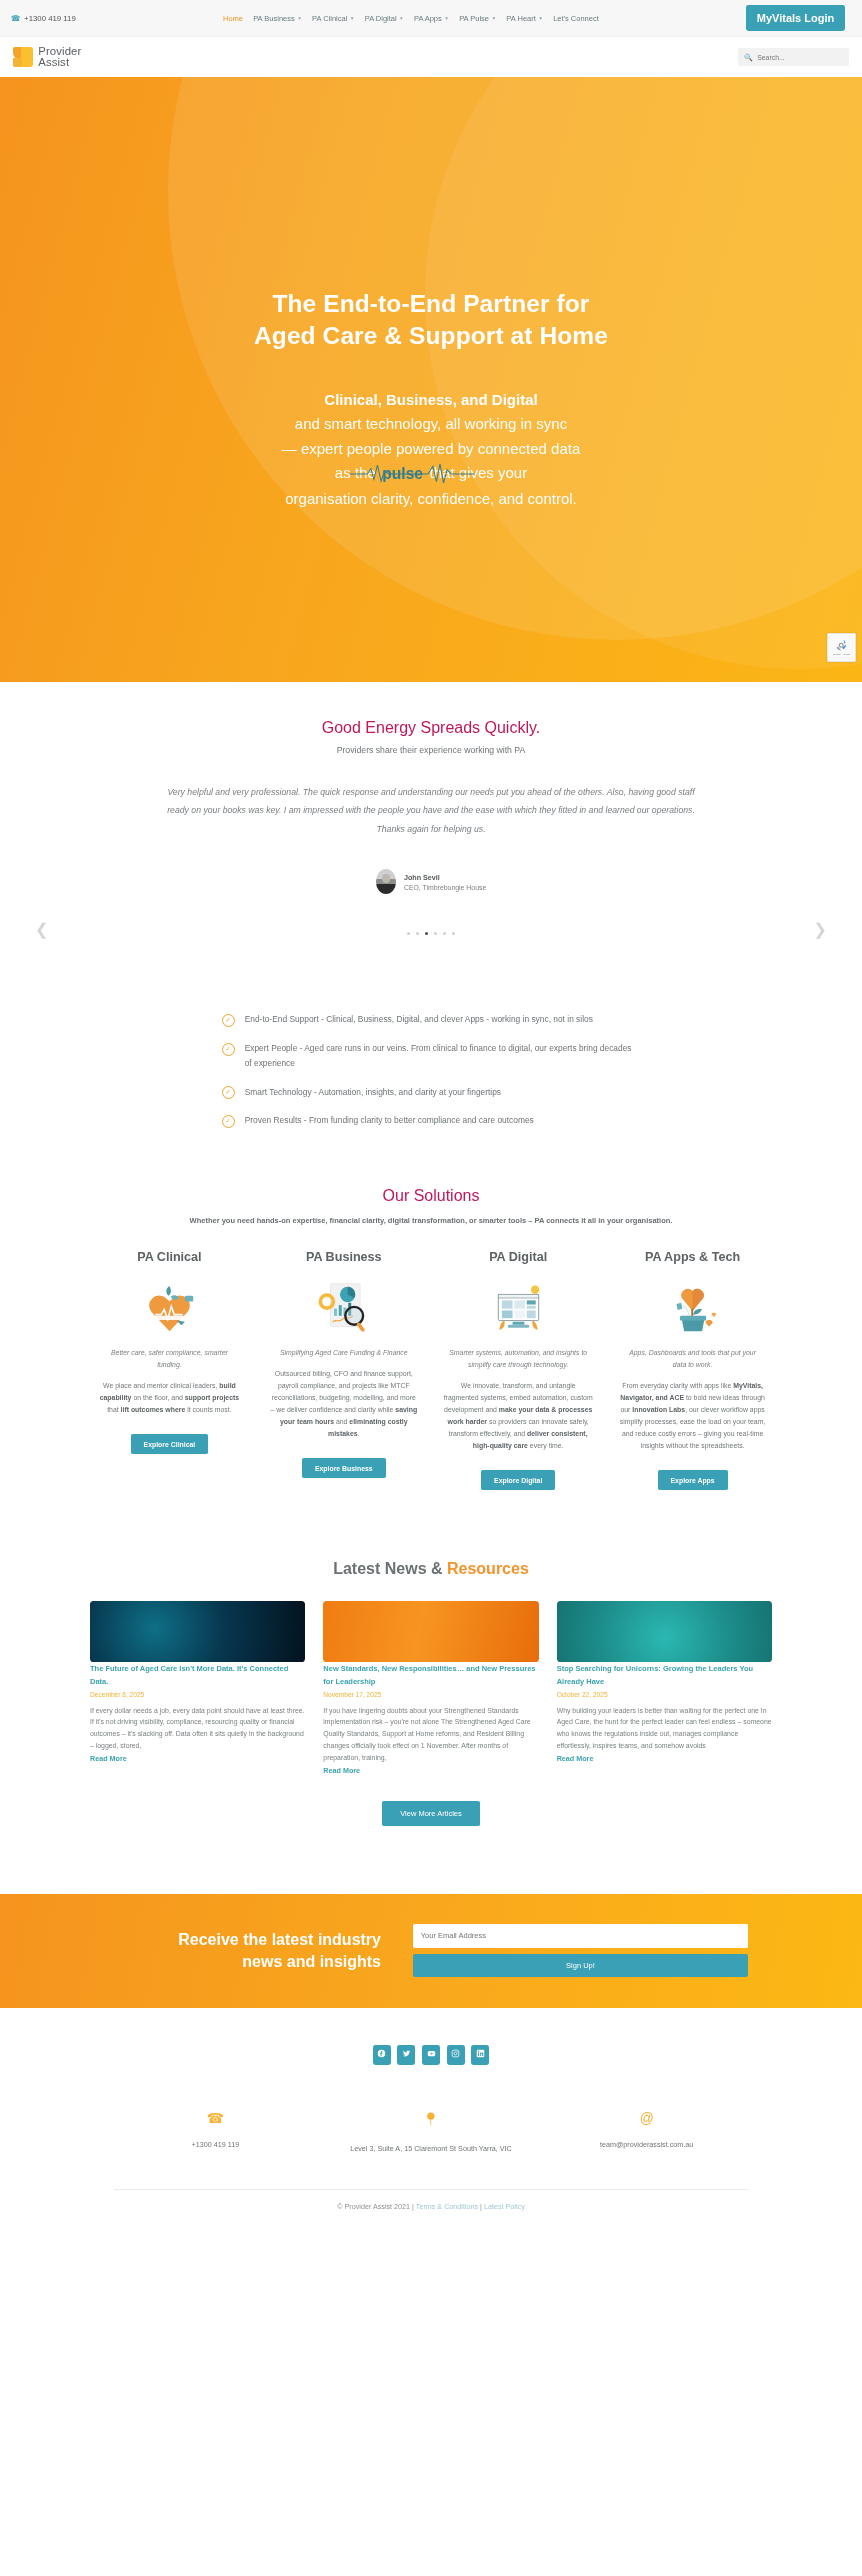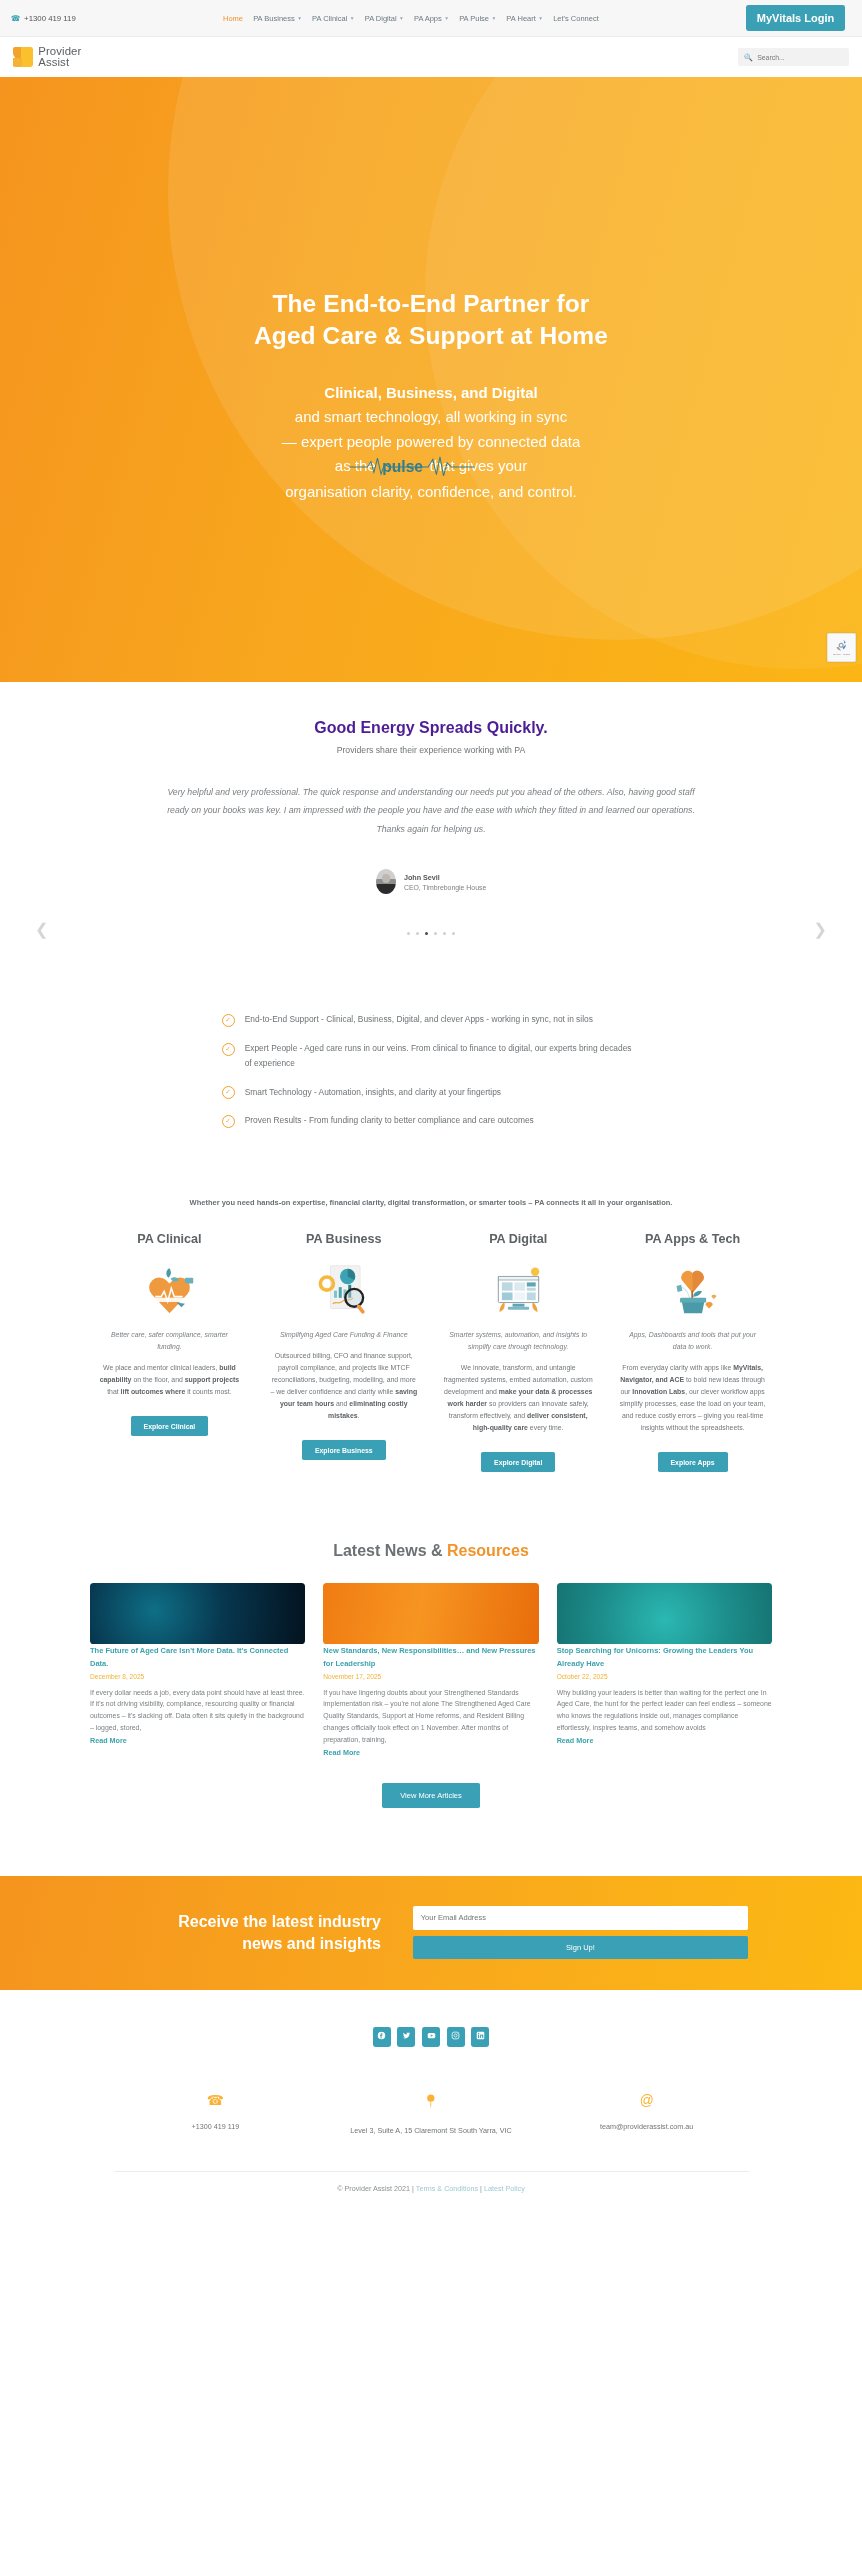--- a/index.html
+++ b/index.html
@@ -90,21 +90,21 @@
     background: rgba(255,255,255,0.07);
   }
   .hero-inner {
     position: relative; z-index: 2; text-align: center; padding-top: 211px;
   }
   .hero h1 {
     color: #fff; font-size: 24.5px; font-weight: bold; line-height: 1.32;
     letter-spacing: 0.1px;
   }
   .hero-sub {
-    color: #fff; font-size: 15px; line-height: 1.63; margin-top: 28px;
+    color: #fff; font-size: 15px; line-height: 1.63; margin-top: 35px;
   }
   .hero-sub .big { font-weight: bold; }
   .pulse-word {
     display: inline-flex; align-items: center; justify-content: center;
     position: relative; padding: 0 2.4px; vertical-align: middle;
   }
   .pulse-word .txt {
     color: #2f7e91; font-weight: bold; font-size: 15.6px; z-index: 2;
     position: relative;
   }
@@ -114,21 +114,21 @@
     background: #f9f9f9; border: 0.6px solid #e4e4e4; border-radius: 1.2px;
     z-index: 3; display: flex; flex-direction: column; align-items: center;
     justify-content: center; box-shadow: 0 0 2.4px rgba(0,0,0,.12);
   }
   .recaptcha .rc-txt { font-size: 2.5px; color: #777; margin-top: 0.6px; }
 
   
   .section { padding: 0 24px; }
   .wrap { max-width: 682px; margin: 0 auto; }
   h2.sec-title {
-    text-align: center; color: #4c1d95; font-size: 16px; font-weight: bold;
+    text-align: center; color: #be185d; font-size: 16px; font-weight: normal;
   }
   .sec-sub {
     text-align: center; color: #6f7477; font-size: 8.7px; margin-top: 7.8px;
   }
 
   
   .testimonials { padding-top: 37px; padding-bottom: 23px; position: relative; }
   .tst-quote {
     margin: 28px auto 0; max-width: 551px; text-align: center;
     font-style: italic; color: #7a7f82; font-size: 8.7px; line-height: 2.13;
@@ -406,20 +406,21 @@
         <div class="why-row">
           <span class="check">✓</span>
           <span class="why-text">Proven Results - From funding clarity to better compliance and care outcomes</span>
         </div>
       </div>
   </div>
 </section>
 
 <section class="section solutions">
   <div class="wrap">
+    <h2 class="sec-title">Our Solutions</h2>
     <div class="sec-sub" style="font-size:7.5px;font-weight:bold;color:#6a6f72;margin-top:10.8px;">Whether you need hands-on expertise, financial clarity, digital transformation, or smarter tools – PA connects it all in your organisation.</div>
     <div class="sol-grid" id="sol-grid">
         <div class="sol-col">
           <div class="sol-h">PA Clinical</div>
           <div class="sol-art">
             <svg width="57" height="57" viewBox="0 0 96 96">
               <path d="M48 88 18 56a17 17 0 0 1 24-24l6 6 6-6a17 17 0 0 1 24 24z" fill="#ef9a3f"></path>
               <path d="M22 62h52l-6 7H28z" fill="#fff" opacity=".9"></path>
               <path d="M24 60l10 0 5-9 6 17 6-22 5 14h14" fill="none" stroke="#fff" stroke-width="2.6"></path>
               <path d="M46 28c-6-6-3-14 2-16 3 5 4 12-2 16z" fill="#4a9aa8"></path>

